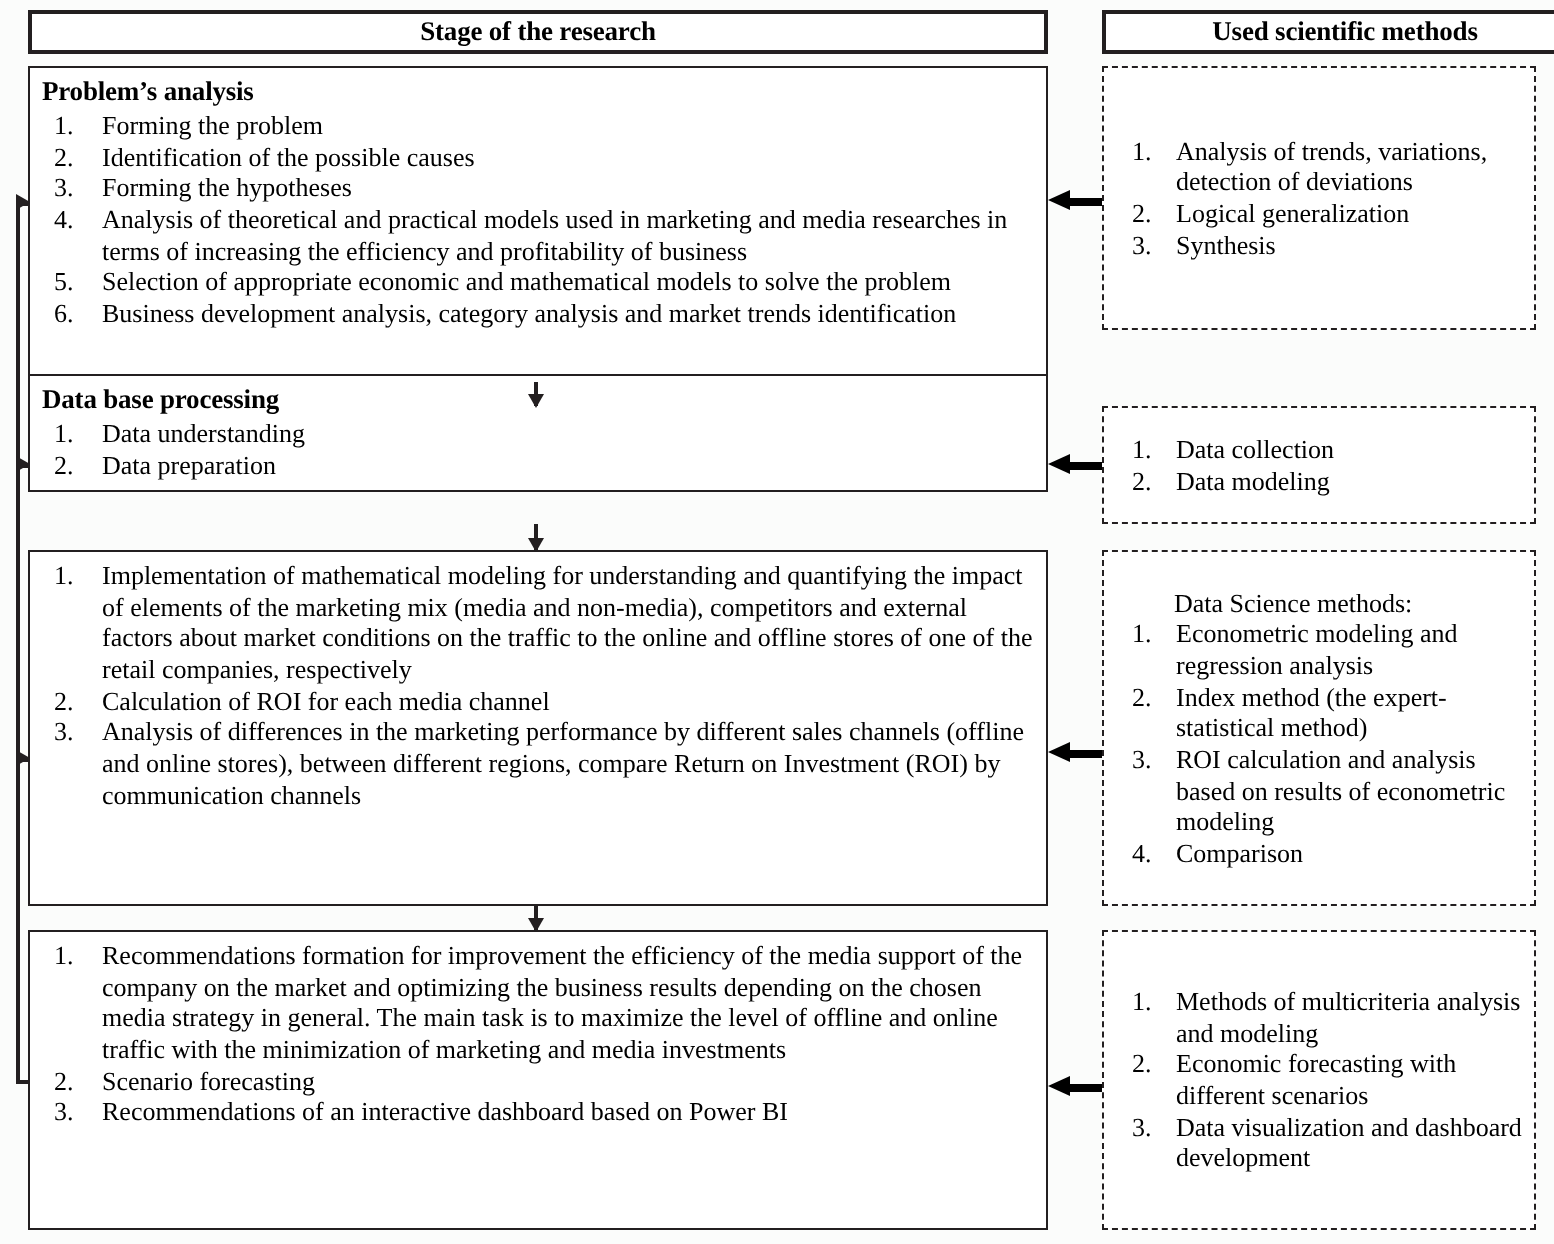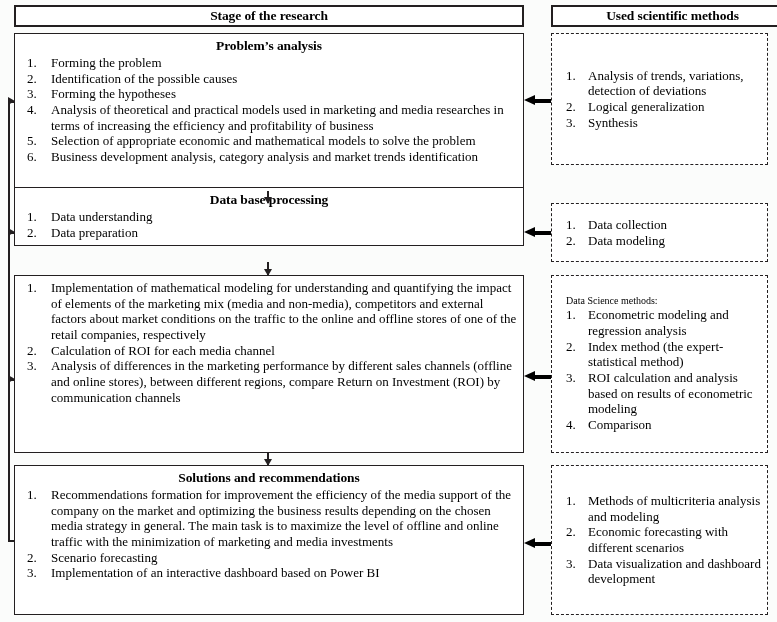--- a/index.html
+++ b/index.html
@@ -37,43 +37,43 @@
 
   
   .stage-box {
     position: absolute;
     border: 1.6px solid #231f20;
     background: #ffffff;
     box-sizing: border-box;
     padding: 4px 6px 4px 6px;
   }
   .stage-title {
-    text-align: center;
     font-weight: bold;
     font-size: 13.5px;
     line-height: 1.18;
     margin-bottom: 1px;
     letter-spacing: -0.1px;
   }
 
   
   .method-box {
     position: absolute;
     border: 1.7px dashed #231f20;
     background: #ffffff;
     box-sizing: border-box;
     padding: 4px 6px;
     display: flex;
     flex-direction: column;
     justify-content: center;
   }
   .method-lead {
-    font-size: 10px;
+    font-size: 13px;
     line-height: 1.21;
     padding-left: 8px;
+    margin-left: 21px;
   }
 
   
   ol.numlist {
     margin: 0;
     padding: 0;
     list-style: none;
     counter-reset: item;
   }
   ol.numlist > li {
@@ -178,25 +178,24 @@
 
   <div class="stage-box" id="stage-3" style="left:14px; top:275px; width:510px; height:178px;">
     <ol class="numlist">
       <li>Implementation of mathematical modeling for understanding and quantifying the impact of elements of the marketing mix (media and non-media), competitors and external factors about market conditions on the traffic to the online and offline stores of one of the retail companies, respectively</li>
       <li>Calculation of ROI for each media channel</li>
       <li>Analysis of differences in the marketing performance by different sales channels (offline and online stores), between different regions, compare Return on Investment (ROI) by communication channels</li>
     </ol>
   </div>
 
   <div class="stage-box" id="stage-4" style="left:14px; top:465px; width:510px; height:150px;">
-    <div class="stage-title">Solutions and recommendations</div>
     <ol class="numlist">
       <li>Recommendations formation for improvement the efficiency of the media support of the company on the market and optimizing the business results depending on the chosen media strategy in general. The main task is to maximize the level of offline and online traffic with the minimization of marketing and media investments</li>
       <li>Scenario forecasting</li>
-      <li>Implementation of an interactive dashboard based on Power BI</li>
+      <li>Recommendations of an interactive dashboard based on Power BI</li>
     </ol>
   </div>
 
   <div class="method-box" id="methods-1" style="left:551px; top:33px; width:217px; height:132px;">
     <ol class="numlist">
       <li>Analysis of trends, variations, detection of deviations</li>
       <li>Logical generalization</li>
       <li>Synthesis</li>
     </ol>
   </div>

